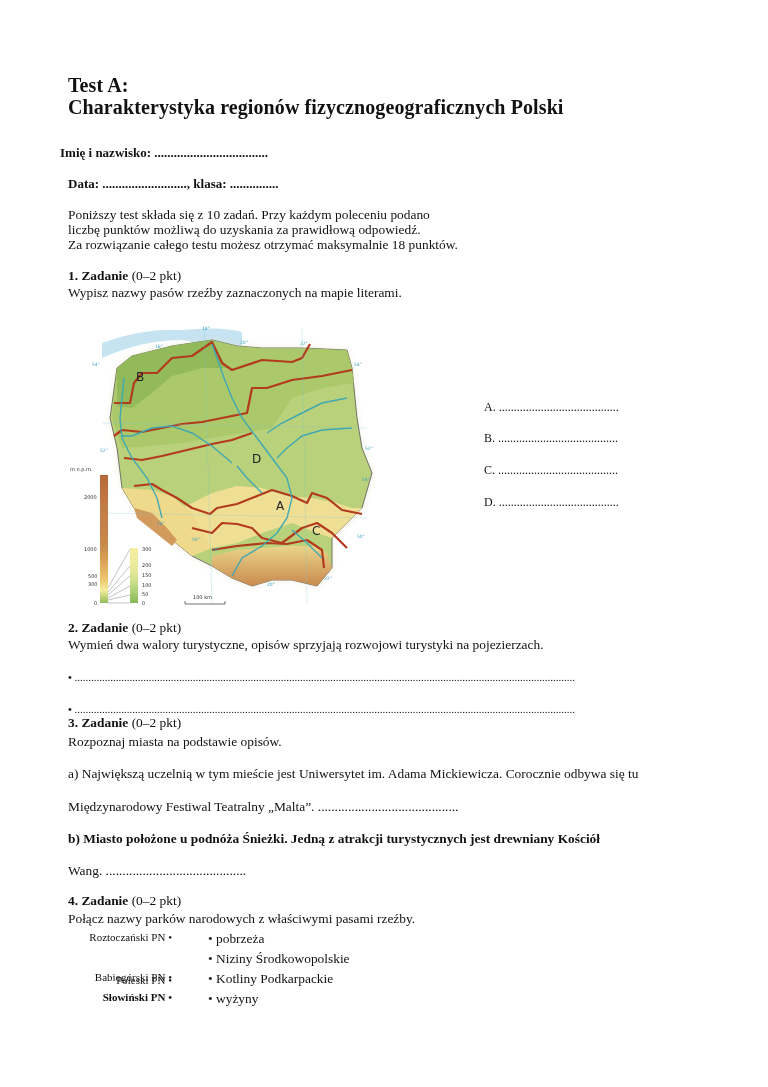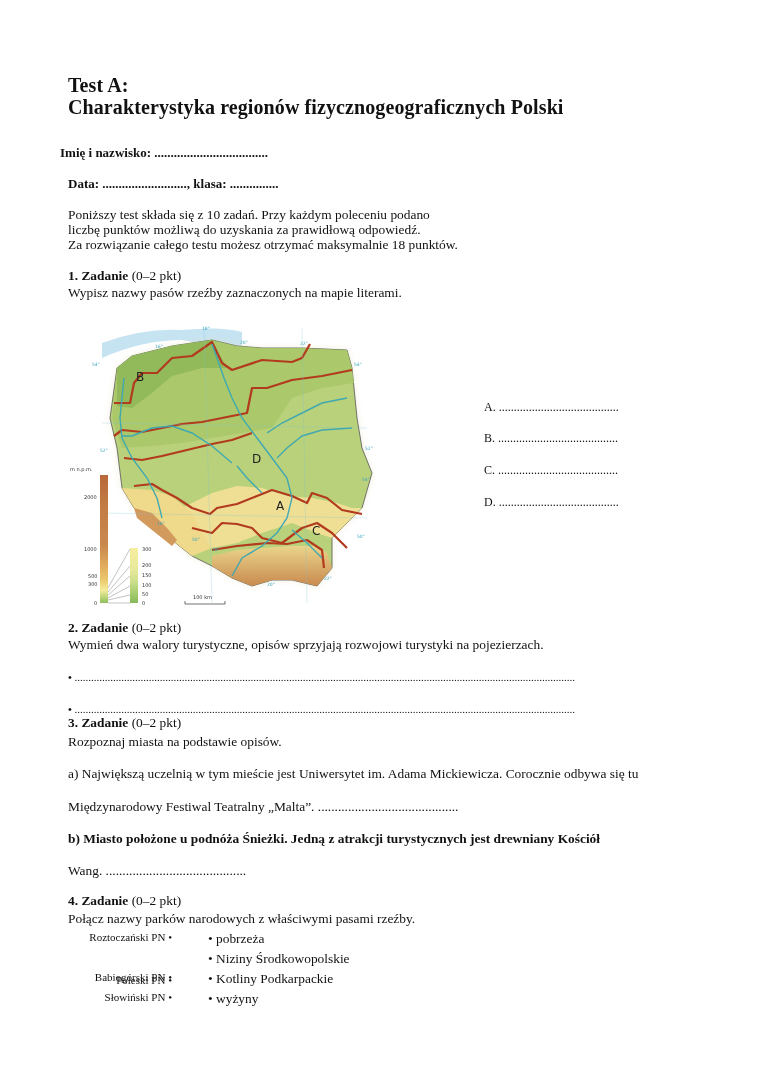--- a/index.html
+++ b/index.html
@@ -194,18 +194,18 @@
 </div>
 
 <div class="abs txt" style="left:68px; top:893px;">
   <span class="b">4. Zadanie</span><span> (0–2 pkt)</span>
 </div>
 <div class="abs txt" style="left:68px; top:911px;">Połącz nazwy parków narodowych z właściwymi pasami rzeźby.</div>
 
 <div class="park-left" style="top:931px;">Roztoczański PN •</div>
 <div class="park-left" style="top:974px;">Poleski PN •</div>
 <div class="park-left" style="top:971px;">Babiogórski PN •</div>
-<div class="park-left" style="top:991px;">Słowiński PN •</div>
+<div class="park-left" style="top:991px;font-weight:bold;">Słowiński PN •</div>
 
 <div class="park-right" style="top:931px;">• pobrzeża</div>
 <div class="park-right" style="top:951px;">• Niziny Środkowopolskie</div>
 <div class="park-right" style="top:971px;">• Kotliny Podkarpackie</div>
 <div class="park-right" style="top:991px;">• wyżyny</div>
 
 </body></html>

